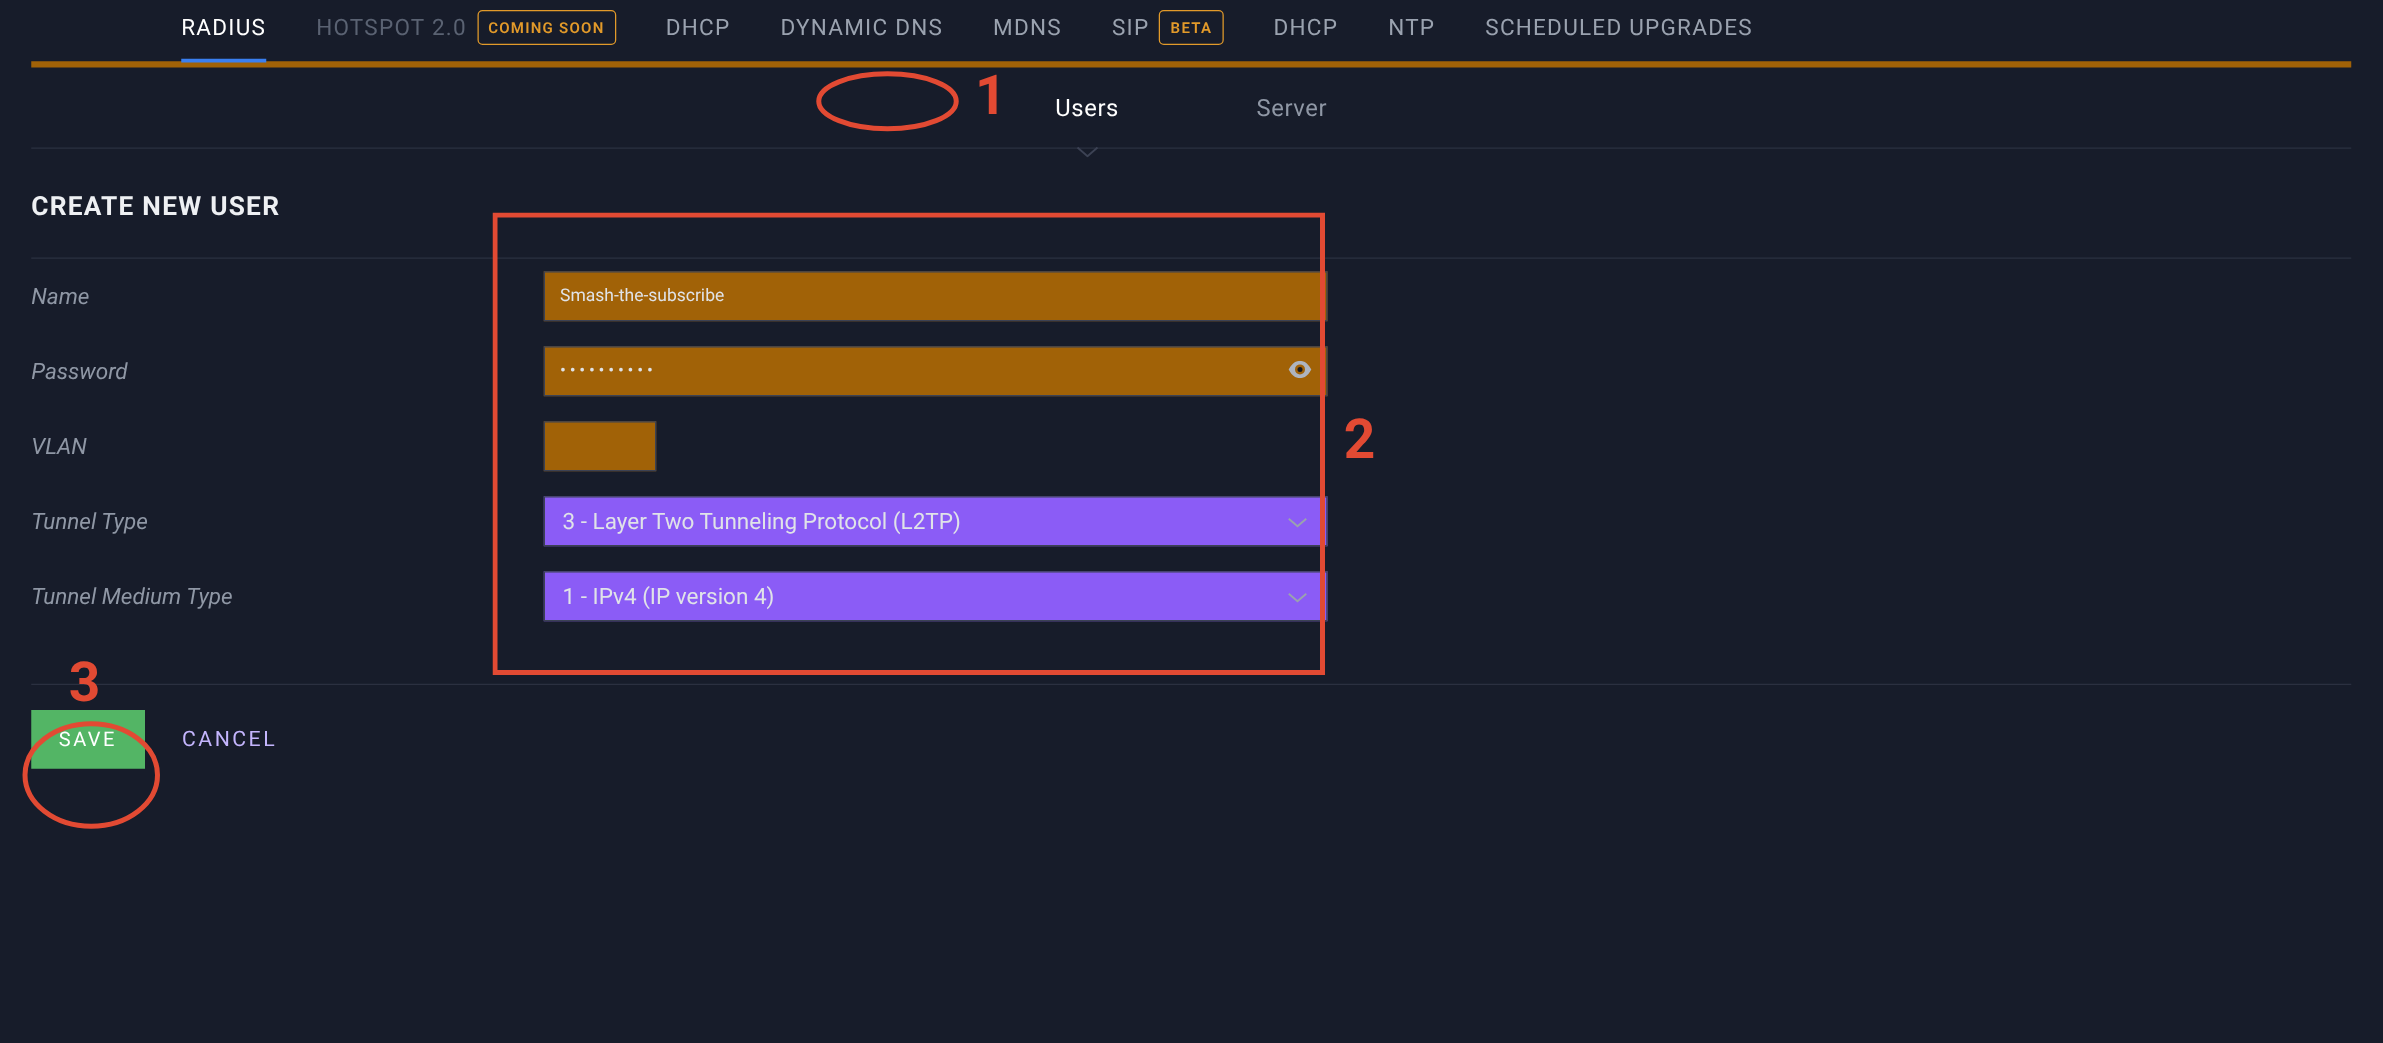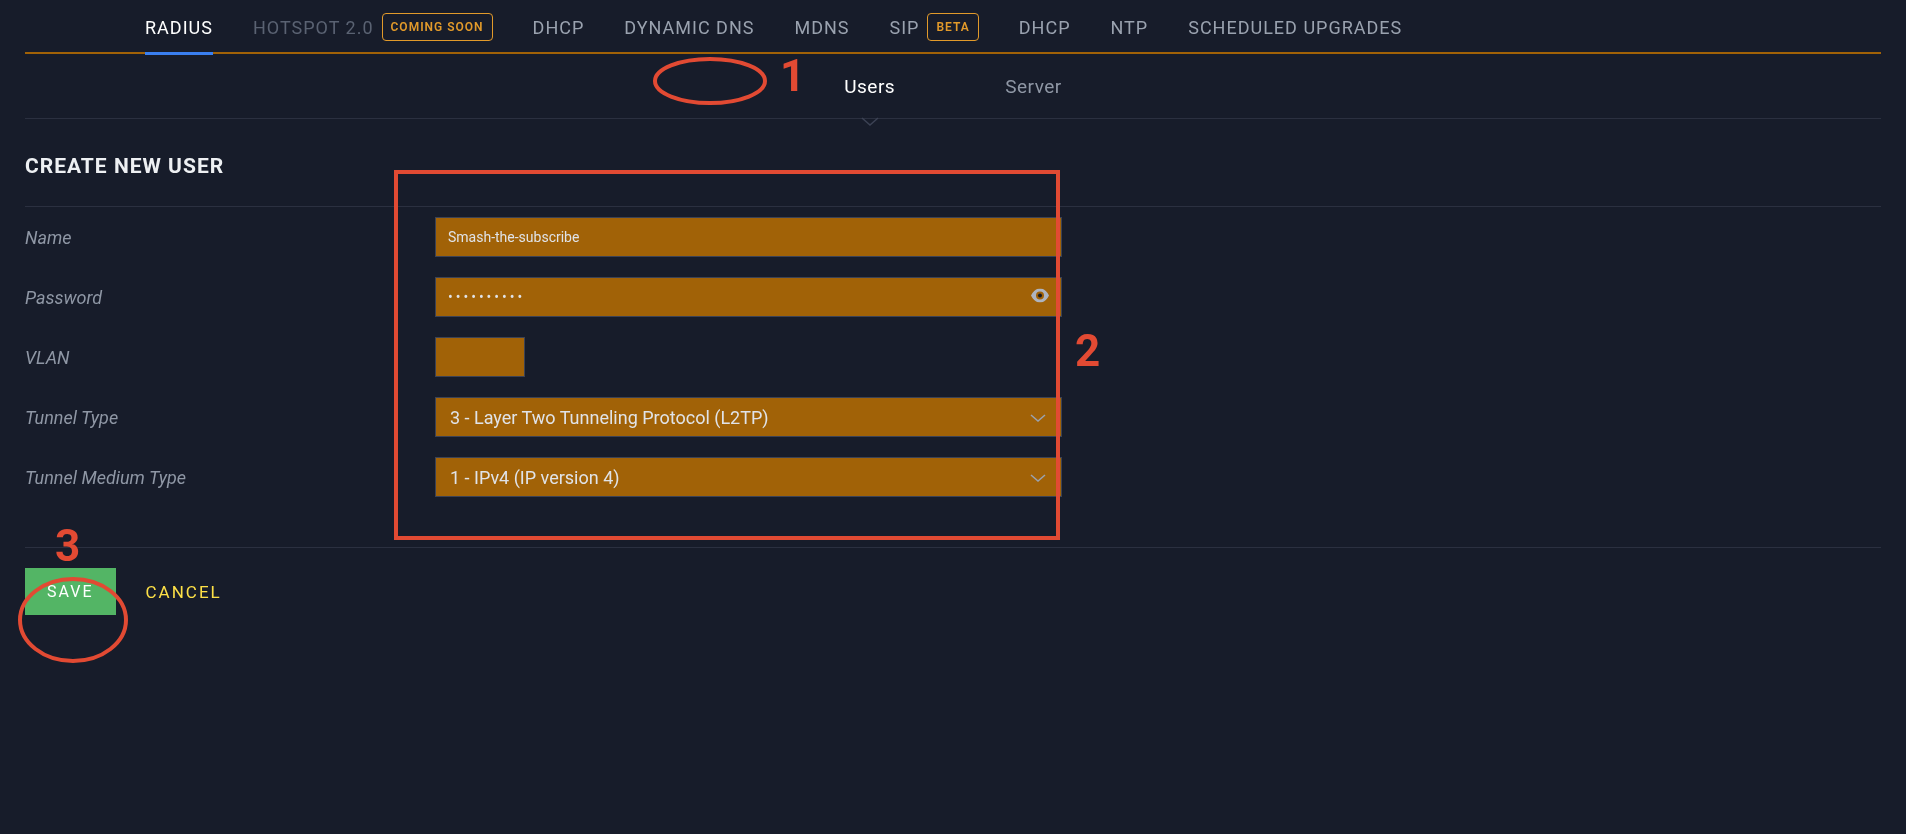--- a/index.html
+++ b/index.html
@@ -1,45 +1,45 @@
 <!DOCTYPE html>
 <html><head>
 <meta charset="utf-8">
 <style>
   *{box-sizing:border-box;margin:0;padding:0;font-family:-apple-system,BlinkMacSystemFont,"Segoe UI",Roboto,"Helvetica Neue",Arial,sans-serif;}
   html,body{background:#171c2a;color:#e0e3e8;width:1906px;height:834px;}
   body{position:relative;overflow:hidden;}
   .page{padding:0 25px;}
-  .tabs-primary{display:flex;align-items:flex-start;height:54px;border-bottom:2px solid #a16207;gap:40px;padding-left:120px;}
+  .tabs-primary{display:flex;align-items:flex-end;height:54px;border-bottom:5px solid #a16207;gap:40px;padding-left:120px;}
   .tab{color:#9aa2af;font-size:18px;letter-spacing:1px;cursor:pointer;display:flex;align-items:center;height:54px;position:relative;}
   .tab.active{color:#ffffff;}
   .tab.active::after{content:"";position:absolute;left:0;right:0;bottom:-1px;height:3px;background:#3a7ff0;}
   .tab.muted{color:#5a6272;}
   .badge{border:1px solid #e29a2a;color:#e29a2a;font-size:12px;letter-spacing:1px;border-radius:4px;padding:6px 8px;margin-left:8px;font-weight:600;}
   .subtabs{height:65px;display:flex;align-items:center;justify-content:center;gap:110px;border-bottom:1px solid #2b3040;position:relative;}
   .subtab{color:#8f97a5;font-size:19px;letter-spacing:0.5px;cursor:pointer;position:relative;height:65px;display:flex;align-items:center;}
   .subtab.active{color:#ffffff;text-align:center;}
   .subtab.active .arrow-down{position:absolute;bottom:-7px;left:50%;transform:translateX(-50%);}
   .arrow-down svg{display:block;}
   .section-title{font-size:21px;font-weight:700;letter-spacing:1px;color:#eef0f3;margin-top:35px;padding-bottom:28px;border-bottom:1px solid #2b3040;}
   .form{margin-top:0;}
   .row{display:flex;align-items:center;min-height:60px;}
   .row-label{width:410px;color:#8f97a5;font-size:18px;padding-left:0;font-style:italic;}
   .row-ctrl{flex:0 0 auto;}
   .input{background:#a16207;border:1px solid #3c4254;color:#e0e3e8;font-size:14px;padding:8px 12px;width:627px;height:40px;outline:none;}
   .input.pw{letter-spacing:3px;padding-right:40px;}
   .pw-wrap{position:relative;width:627px;}
   .eye{position:absolute;right:12px;top:50%;transform:translateY(-50%);color:#aeb4bf;cursor:pointer;}
   .vlan{width:90px;}
-  .select{display:flex;align-items:center;justify-content:space-between;background:#a16207;border:1px solid #3c4254;width:627px;height:40px;padding:0 14px;cursor:pointer;}
+  .select{display:flex;align-items:center;justify-content:space-between;background:#8b5cf6;border:1px solid #3c4254;width:627px;height:40px;padding:0 14px;cursor:pointer;}
   .select-text{font-size:18px;color:#e0e3e8;}
   .chev{color:#9aa2af;}
   .footer{border-top:1px solid #2b3040;margin-top:40px;padding-top:20px;display:flex;align-items:center;gap:30px;}
   .btn-save{background:#53b565;color:#ffffff;border:none;font-size:16px;letter-spacing:2px;padding:14px 22px;cursor:pointer;}
-  .btn-cancel{background:transparent;border:none;color:#fde047;font-size:17px;letter-spacing:2px;cursor:pointer;}
+  .btn-cancel{background:transparent;border:none;color:#c4b5fd;font-size:17px;letter-spacing:2px;cursor:pointer;}
   
   .anno{position:absolute;pointer-events:none;}
 </style>
 </head>
 <body>
 
 <div class="page">
 
   <div class="tabs-primary">
     <div class="tab active">

